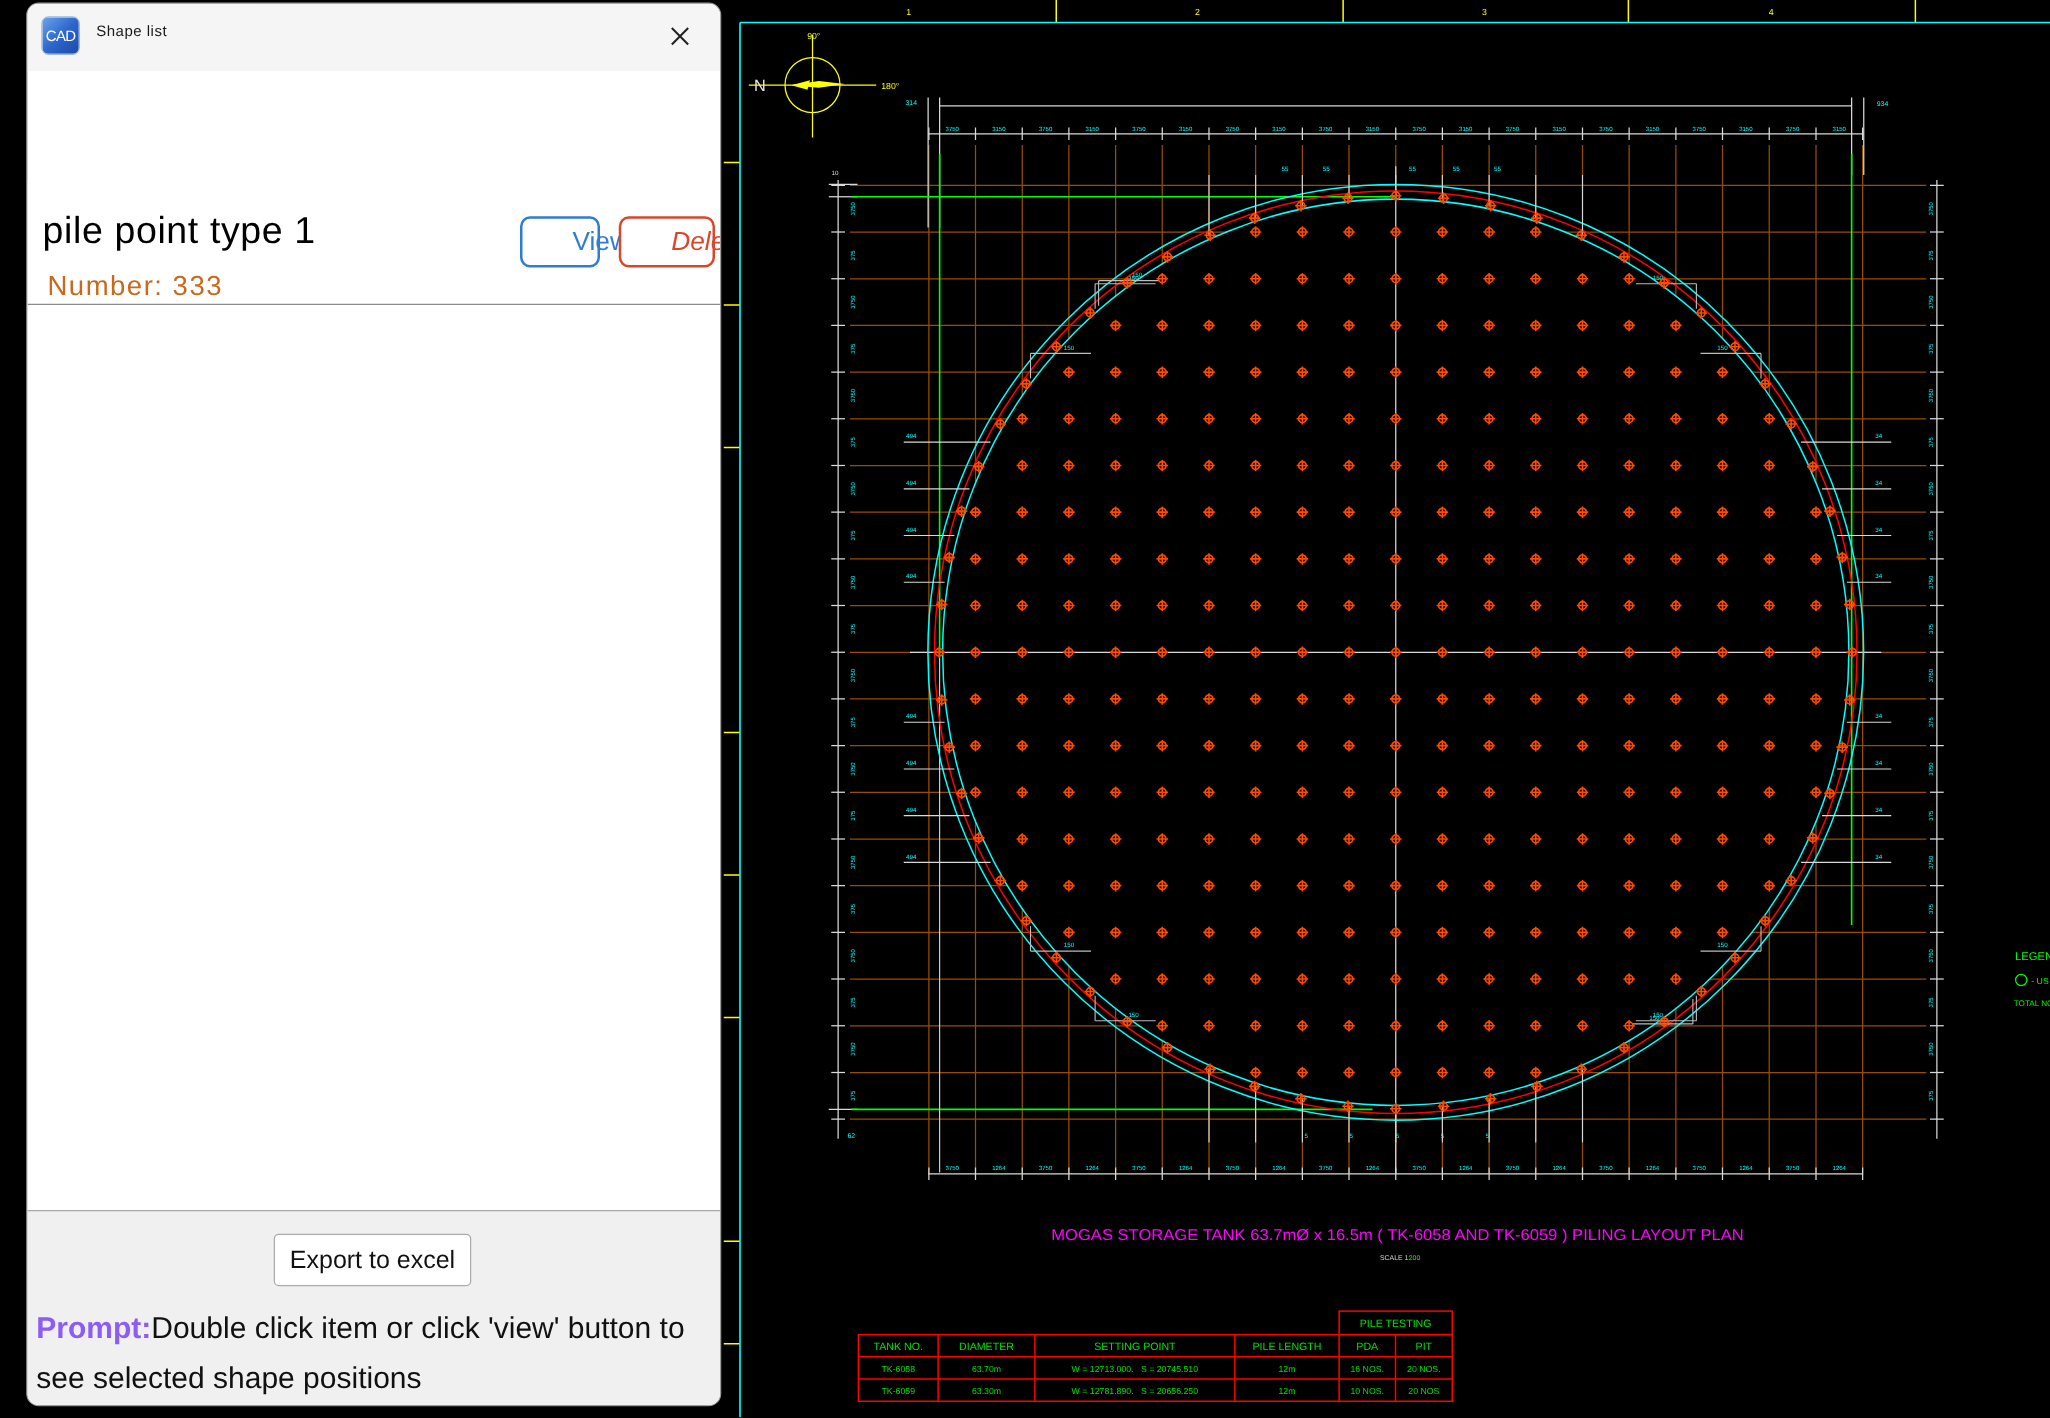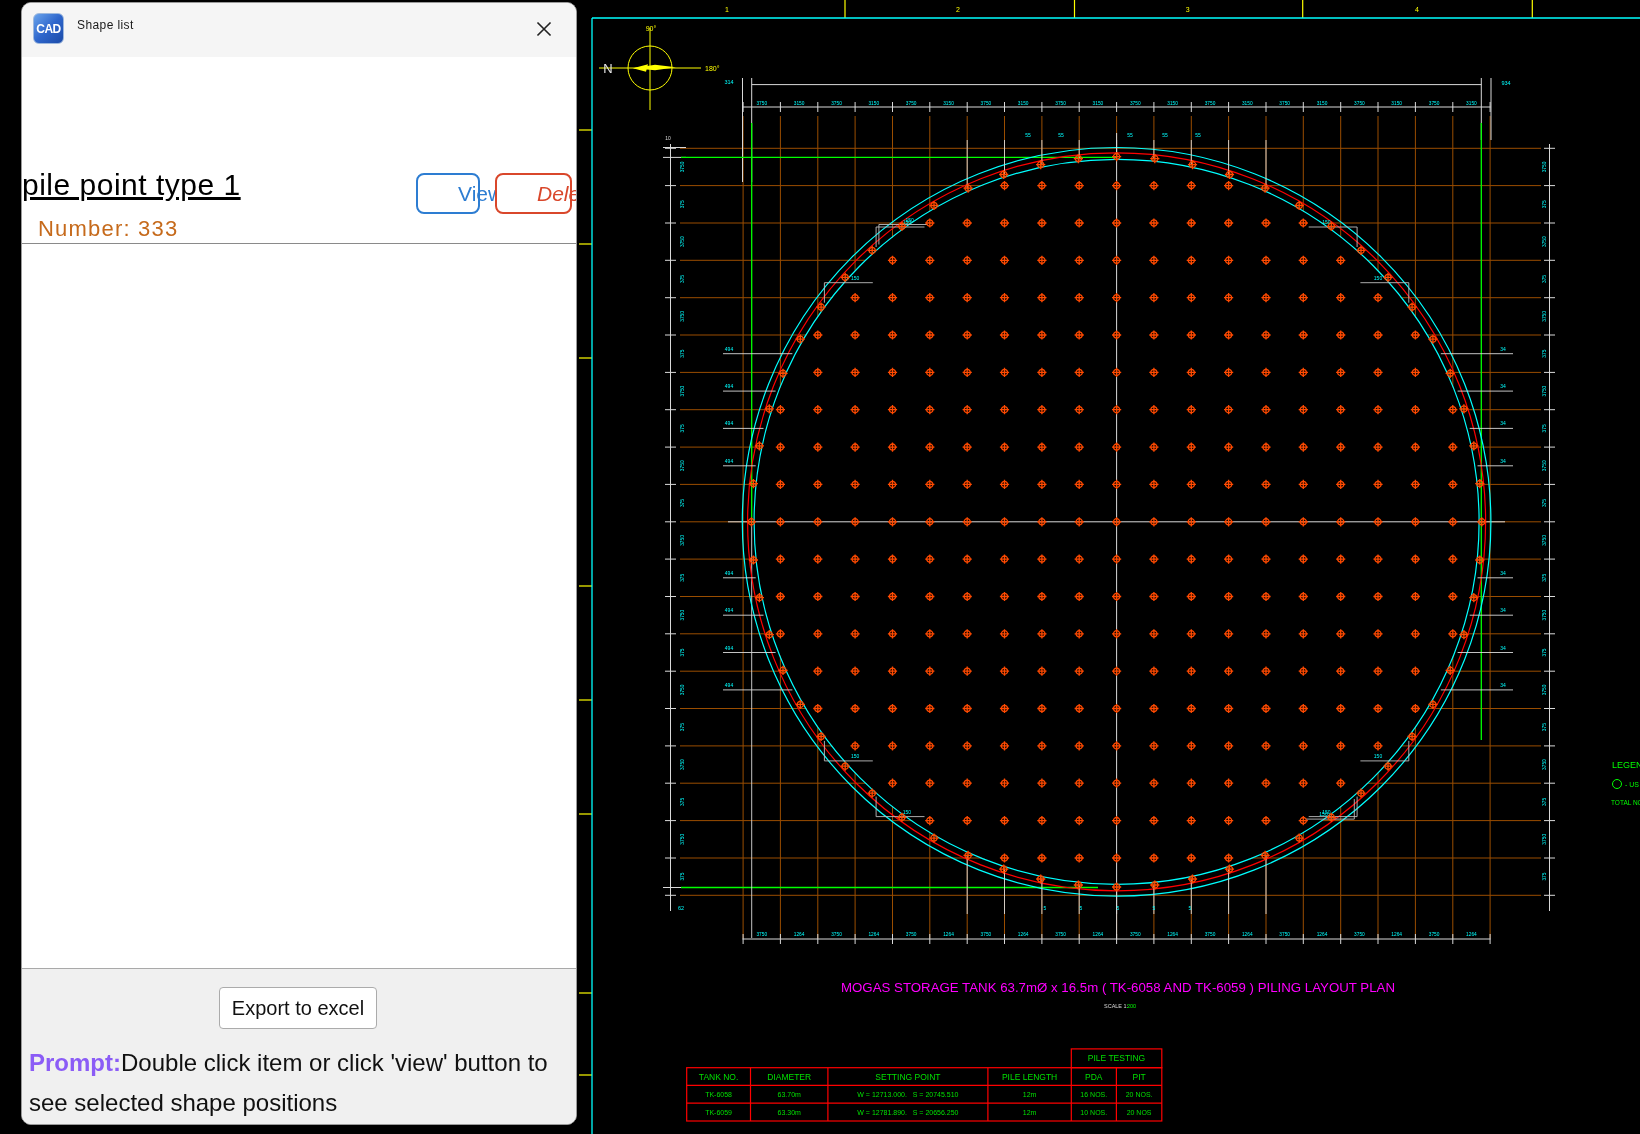--- a/index.html
+++ b/index.html
@@ -7,29 +7,29 @@
   font-family:"Liberation Sans", sans-serif; }
 #stage { position:relative; width:1640px; height:1134px; background:#000; }
 svg.draw { position:absolute; left:0; top:0; }
 svg text { font-family:"Liberation Sans", sans-serif; }
 #dlg { position:absolute; left:21px; top:2px; width:556px; height:1123px;
   background:#fff; border:1px solid #9a9a9a; border-radius:10px; overflow:hidden; }
 #titlebar { position:absolute; left:0; top:0; width:100%; height:54px; background:#f5f5f5; }
 #cadicon { position:absolute; left:11px; top:10px; width:31px; height:31px; border-radius:6px;
   background:linear-gradient(135deg,#6aa4ec 0%,#2e66cc 50%,#1c4ba8 100%);
   border:1px solid #9db8dd;
-  color:#fff; font-weight:bold; font-size:12px; text-align:center; line-height:31px; letter-spacing:-0.5px; }
+  color:#fff; font-weight:normal; font-size:12px; text-align:center; line-height:31px; letter-spacing:-0.5px; }
 #titletext { position:absolute; left:55px; top:15px; font-size:12px; letter-spacing:0.4px; color:#1a1a1a; }
 #closex { position:absolute; right:23px; top:17px; width:18px; height:18px; }
 #allshapes { position:absolute; left:0; top:54px; width:100%; height:86px; background:#f0f0f0;
   border-bottom:1px solid #a9a9a9; text-align:center; }
 #allshapes span { font-size:28px; letter-spacing:2.6px; color:#111; line-height:86px; }
 #listarea { position:absolute; left:0; top:141px; width:100%; height:824px; background:#fff; }
 .item { position:relative; height:100px; border-bottom:1px solid #8a8a8a; }
-.iname { position:absolute; left:0; top:24px; font-size:30px; letter-spacing:0.5px; color:#000;text-decoration:underline; }
+.iname { position:absolute; left:12px; top:24px; font-size:30px; letter-spacing:0.5px; color:#000; }
 .inum { position:absolute; left:16px; top:72px; font-size:22px; letter-spacing:1.2px; color:#c66a1b; }
 .btn { position:absolute; top:29px; height:41px; border-radius:8px; background:#fff;
   font-size:21px; text-align:center; line-height:38px;padding-left:40px; }
 .view { left:394px; width:64px; border:2px solid #2d7dd2; color:#2d7dd2; }
 .del { left:473px; width:77px; border:2px solid #d9472b; color:#d9472b;font-style:italic; }
 #footer { position:absolute; left:0; top:965px; width:100%; height:158px; background:#f0f0f0;
   border-top:1px solid #a9a9a9; }
 #exportbtn { position:absolute; left:197px; top:18px; width:158px; height:42px; background:#fff;
   border:1px solid #ababab; border-radius:4px; font-size:20px; color:#111;
   text-align:center; line-height:40px; }

